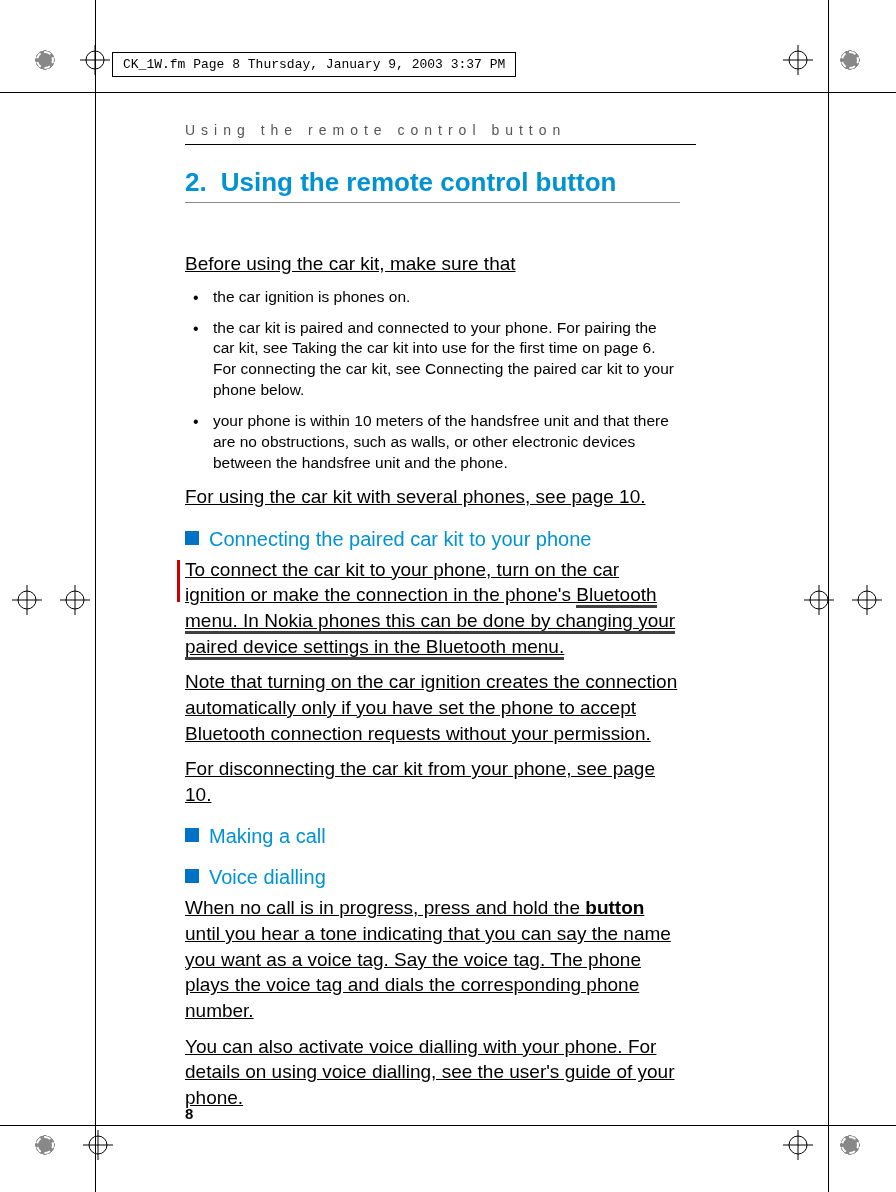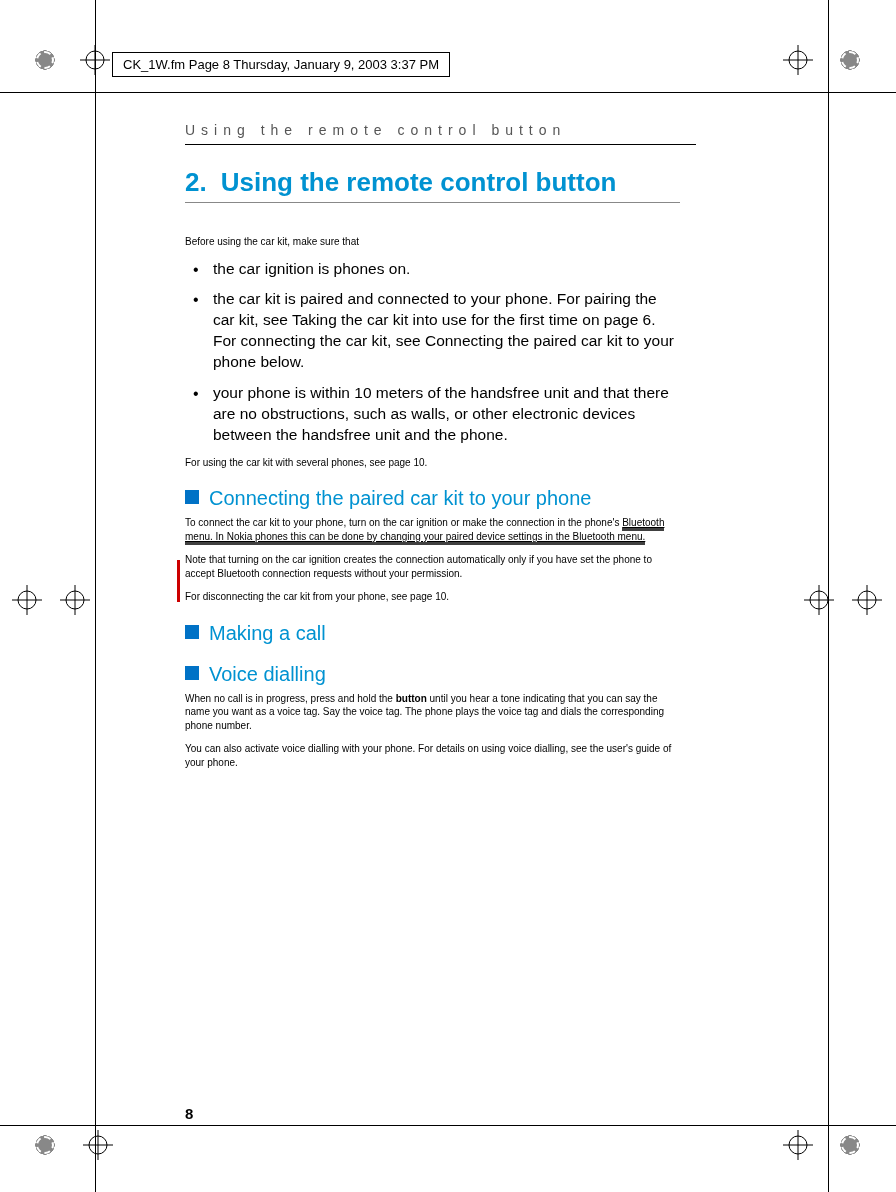--- a/index.html
+++ b/index.html
@@ -29,21 +29,21 @@
     content: ""; position: absolute; inset: 6px;
     border: 2px dashed #fff; border-radius: 50%;
   }
 
   .header-box {
     position: absolute;
     left: 112px; top: 52px;
     border: 1px solid #000;
     padding: 4px 10px;
     font-size: 13px;
-    font-family: Liberation Sans, sans-serif;
+    font-family: Liberation Mono, monospace;
   }
 
   .running-head {
     position: absolute;
     left: 185px; top: 122px;
     right: 200px;
     border-bottom: 1px solid #000;
     padding-bottom: 6px;
     letter-spacing: 6px;
     font-size: 14px;
@@ -56,27 +56,28 @@
     left: 185px; top: 167px;
     width: 495px;
     color: #000;
   }
   .chapter-title {
     color: #0092d1;
     font-size: 26px;
     font-weight: 600;
     border-bottom: 1px solid #888;
     padding-bottom: 4px;
-    margin-bottom: 32px;
+    margin-bottom: 48px;
   }
   .chapter-num { margin-right: 14px; }
   .body-p {
-    font-size: 10px;
+    font-size: 19px;
     line-height: 1.35;
     margin-bottom: 10px;
+    text-decoration: underline;
   }
   .bullets { list-style: none; margin: 8px 0 10px 0; }
   .bullets li {
     position: relative;
     padding-left: 28px;
     font-size: 15.5px;
     line-height: 1.35;
     margin-bottom: 10px;
   }
   .bullets li::before {

